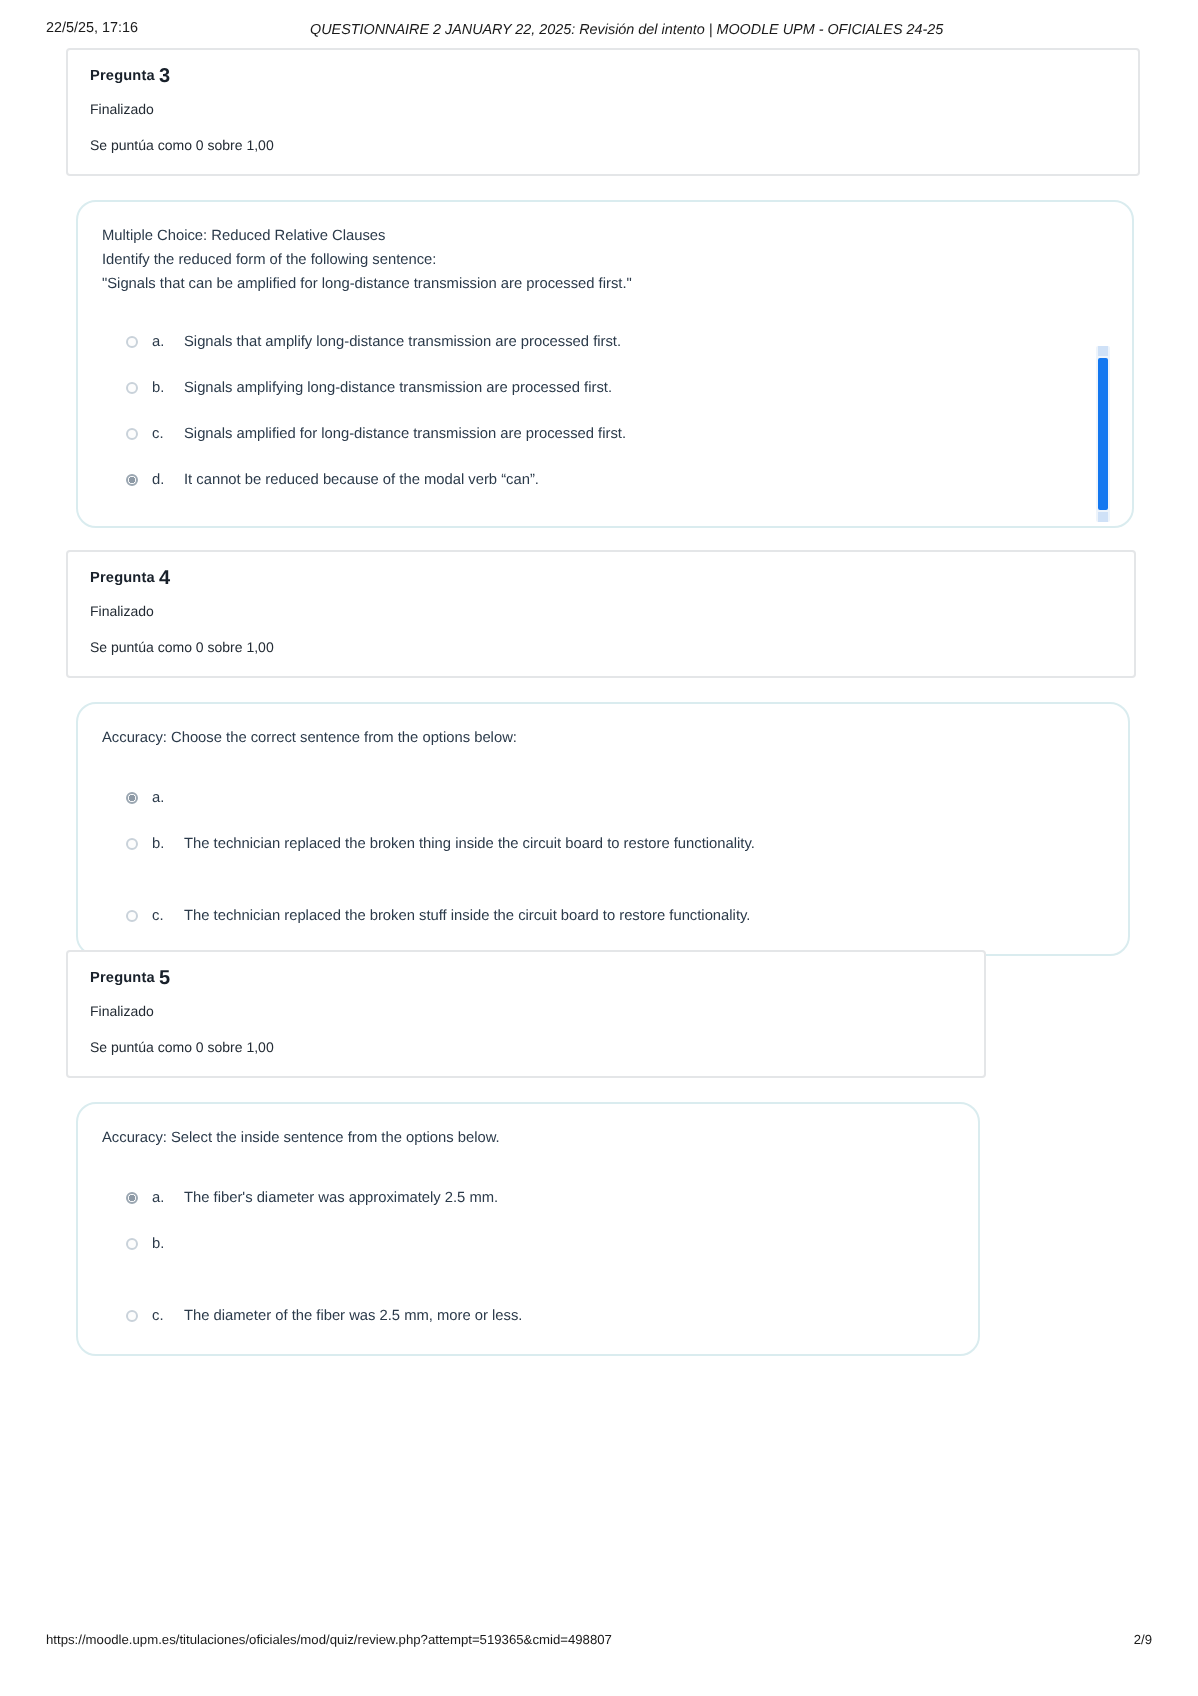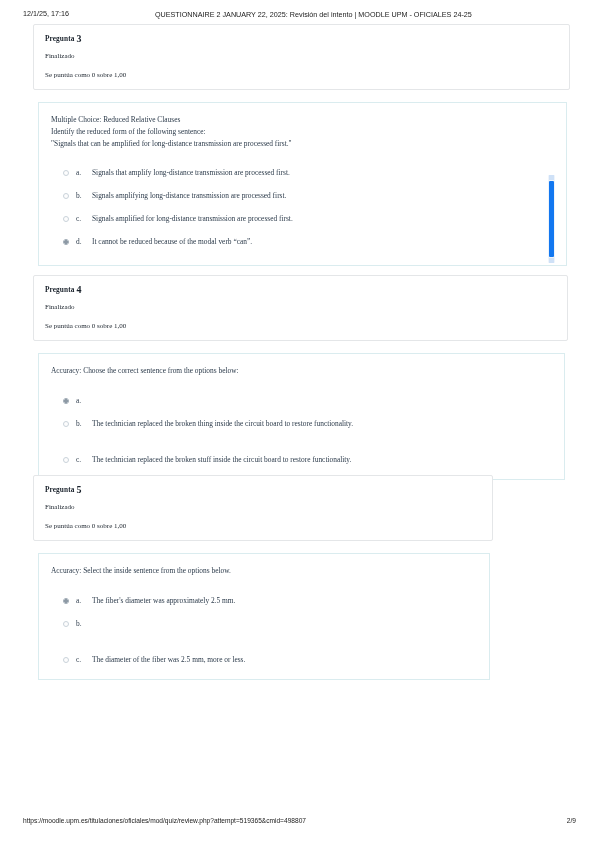--- a/index.html
+++ b/index.html
@@ -29,20 +29,21 @@
   }
   .print-header .ph-left {
     position: absolute;
     left: 23px;
     top: 0;
   }
   .print-header .ph-center {
     position: absolute;
     left: 155px;
     top: 1px;
+    font-style: italic;
   }
 
   
   .print-footer {
     position: absolute;
     bottom: 17px;
     left: 0;
     width: 599px;
     height: 14px;
     font-size: 6.6px;
@@ -64,21 +65,20 @@
   .page-body {
     position: absolute;
     left: 0;
     top: 24px;
     width: 599px;
   }
 
   .question-block {
     position: relative;
     margin: 0;
-    font-family: Liberation Serif, serif;
   }
 
   
   .q-info {
     position: relative;
     margin: 0 29px 0 33px;
     border: 1px solid #e4e6e8;
     background: #ffffff;
     border-radius: 2px;
     padding: 9px 11px 10px 11px;
@@ -111,21 +111,21 @@
     font-size: 7px;
     color: #222a33;
   }
 
   
   .q-content {
     position: relative;
     margin: 12px 32px 0 38px;
     border: 1px solid #daecef;
     background: #ffffff;
-    border-radius: 0;
+    border-radius: 10px;
     box-sizing: border-box;
     padding: 11px 14px 12px 12px;
   }
   .q-content.tall {
     min-height: 164px;
   }
 
   .q-text-line {
     font-size: 7.4px;
     line-height: 1.62;
@@ -218,21 +218,21 @@
     height: 5px;
     background: #cfe1f7;
   }
   .inner-scrollbar .sb-arrow.up { top: 0; }
   .inner-scrollbar .sb-arrow.down { bottom: 0; }
 </style>
 </head>
 <body>
 
 <div class="print-header">
-  <span class="ph-left">12/1/25, 17:16</span>
+  <span class="ph-left">22/5/25, 17:16</span>
   <span class="ph-center">QUESTIONNAIRE 2 JANUARY 22, 2025: Revisión del intento | MOODLE UPM - OFICIALES 24-25</span>
 </div>
 
 <div class="page-body">
 
 <div class="question-block" style="position: absolute; top: 0px; left: 0px; width: 599px;">
       <div class="q-info">
         <div class="q-info-row"><span class="q-label">Pregunta</span><span class="q-number">3</span></div>
         <div class="q-state">Finalizado</div>
         <div class="q-grade">Se puntúa como 0 sobre 1,00</div>

